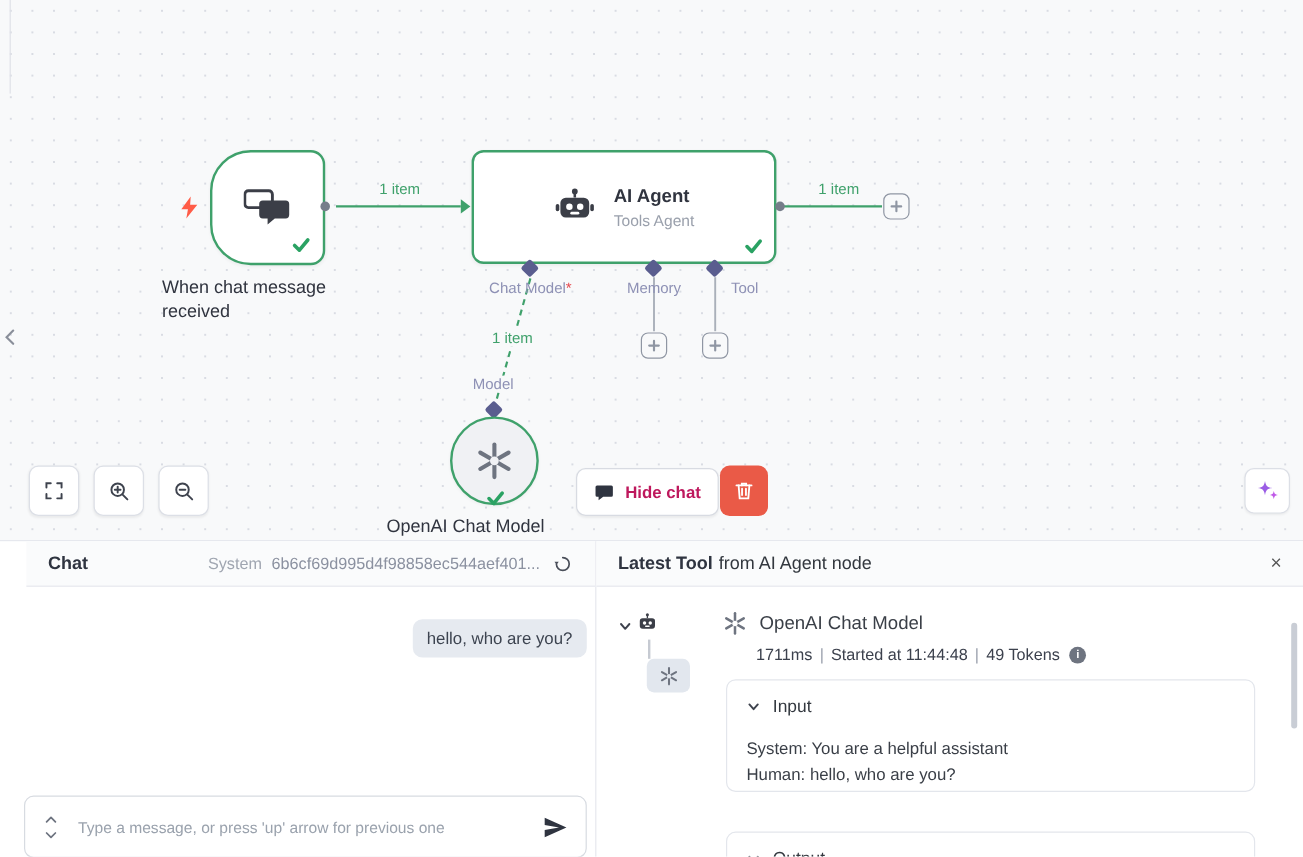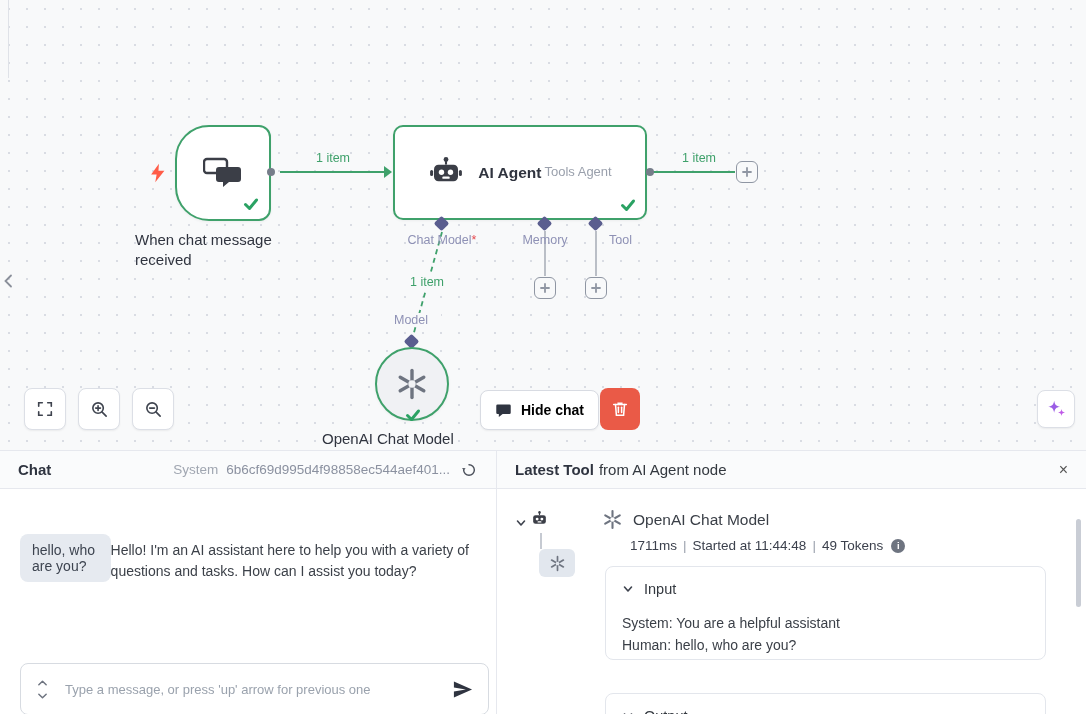--- a/index.html
+++ b/index.html
@@ -18,21 +18,21 @@
   .collapse-tab{position:absolute;left:0;top:268px;width:16px;height:26px;display:flex;align-items:center;justify-content:center;color:#8a8f9a;cursor:pointer;}
   .wires{position:absolute;left:0;top:0;}
   .wire{stroke:var(--green);stroke-width:2;}
   .wire.dashed{stroke-dasharray:5 4;stroke-width:1.8;}
   .gray-wire{stroke:#aab0ba;stroke-width:1.6;}
   .arrowhead{fill:var(--green);}
 
   .node{position:absolute;background:#fff;border:2px solid var(--green);box-shadow:0 1px 3px rgba(0,0,0,.05);}
   .node-trigger{left:175px;top:125px;width:96px;height:96px;border-radius:34px 12px 12px 34px;display:flex;align-items:center;justify-content:center;}
   .node-agent{left:393px;top:125px;width:254px;height:95px;border-radius:10px;display:flex;align-items:center;justify-content:center;gap:14px;}
-  .agent-text{display:flex;flex-direction:row;gap:3px;}
+  .agent-text{display:flex;flex-direction:column;gap:3px;}
   .agent-title{font-size:15.5px;font-weight:bold;color:var(--ink);}
   .agent-sub{font-size:13px;color:var(--sub);}
   .node-circle{left:375px;top:347px;width:74px;height:74px;border-radius:50%;background:#f0f1f4;display:flex;align-items:center;justify-content:center;}
   .check{position:absolute;width:16px;height:16px;}
   .trigger-check{right:10px;bottom:7px;}
   .agent-check{right:9px;bottom:5px;}
   .circle-check{left:28px;top:58px;}
   .port-dot{position:absolute;width:8px;height:8px;border-radius:50%;background:#767d8a;}
   .diamond{position:absolute;width:11px;height:11px;background:var(--indigo);transform:rotate(45deg);border-radius:2px;}
   .bolt{position:absolute;left:147px;top:161px;}
@@ -46,36 +46,36 @@
   .lbl-endpoint{left:381px;top:313px;width:60px;color:var(--indigo-light);background:#f8f9fa;}
   .port-lbl{position:absolute;top:233px;font-size:12.5px;color:var(--indigo-light);text-align:center;}
   .lbl-chatmodel{left:390px;width:104px;}
   .lbl-memory{left:509px;width:72px;}
   .lbl-tool{left:576px;width:56px;text-align:right;}
   .req{color:var(--red-ast);}
   .plus-box{position:absolute;width:22px;height:22px;border:1.8px solid #8f96a3;border-radius:6px;background:#f8f9fa;display:flex;align-items:center;justify-content:center;cursor:pointer;}
 
   .tb-btn{position:absolute;top:388px;width:42px;height:42px;background:#fff;border:1px solid #dcdfe6;border-radius:8px;display:flex;align-items:center;justify-content:center;box-shadow:0 1px 2px rgba(0,0,0,.06);cursor:pointer;}
   .btn-fit{left:24px;} .btn-zin{left:78px;} .btn-zout{left:132px;}
-  .btn-hidechat{position:absolute;left:480px;top:390px;height:40px;padding:0 14px;display:flex;align-items:center;gap:9px;background:#fff;border:1px solid #d8dbe2;border-radius:8px;font-size:14px;font-weight:bold;color:#000000;box-shadow:0 1px 2px rgba(0,0,0,.06);cursor:pointer;}
+  .btn-hidechat{position:absolute;left:480px;top:390px;height:40px;padding:0 14px;display:flex;align-items:center;gap:9px;background:#fff;border:1px solid #d8dbe2;border-radius:8px;font-size:14px;font-weight:bold;color:#be185d;box-shadow:0 1px 2px rgba(0,0,0,.06);cursor:pointer;}
   .btn-trash{position:absolute;left:600px;top:388px;width:40px;height:42px;background:#ea5a47;border:none;border-radius:8px;display:flex;align-items:center;justify-content:center;cursor:pointer;}
   .btn-sparkle{position:absolute;left:1037px;top:390px;width:38px;height:38px;background:#fff;border:1px solid #dcdfe6;border-radius:8px;display:flex;align-items:center;justify-content:center;box-shadow:0 1px 2px rgba(0,0,0,.06);cursor:pointer;}
 
   
   .bottom{position:absolute;top:450px;left:0;right:0;bottom:0;display:flex;border-top:1px solid var(--panel-border);background:#fff;}
-  .chat-panel{width:497px;border-right:1px solid var(--panel-border);position:relative;}
+  .chat-panel{width:497px;border-right:1px solid var(--panel-border);position:relative;padding-left:22px;}
   .logs-panel{flex:1;position:relative;}
   .panel-header{height:38px;display:flex;align-items:center;background:#fafbfc;border-bottom:1px solid var(--panel-border);padding:0 18px;}
   .panel-title{font-size:15px;font-weight:bold;color:#2f3440;}
   .session-group{margin-left:auto;display:flex;align-items:center;}
   .session-label{font-size:13.5px;color:#a0a6b1;}
   .session-id{font-size:13.5px;color:#8b91a0;margin-left:8px;}
   .reset-btn{margin-left:10px;width:18px;height:18px;display:flex;align-items:center;justify-content:center;cursor:pointer;}
 
-  .messages{padding:27px 7px 0 20px;display:flex;}
+  .messages{padding:27px 7px 0 20px;display:flex;flex-direction:column;}
   .bubble-user{align-self:flex-end;background:#e6eaf0;color:#3d4450;font-size:14px;padding:8px 12px;border-radius:8px;}
   .msg-assistant{margin-top:24px;font-size:14px;color:#3c4149;line-height:1.5;padding-right:12px;}
   .chat-inputbar{position:absolute;left:20px;right:7px;top:212px;height:52px;border:1px solid #d7dbe1;border-radius:8px;background:#fff;display:flex;align-items:center;padding:0 14px;}
   .stepper{display:flex;flex-direction:column;gap:3px;margin-right:16px;}
   .stepper button{background:none;border:none;cursor:pointer;width:14px;height:10px;display:flex;align-items:center;justify-content:center;padding:0;}
   .chat-input{flex:1;border:none;outline:none;font-size:13px;color:#333;font-family:"Liberation Sans",sans-serif;}
   .chat-input::placeholder{color:#9aa2ad;}
   .send-btn{background:none;border:none;cursor:pointer;width:24px;height:24px;display:flex;align-items:center;justify-content:center;}
 
   .logs-title-sub{font-size:15px;color:#33383f;margin-left:5px;}
@@ -262,21 +262,20 @@
           <span class="reset-btn">
             <svg width="16" height="16" viewBox="0 0 18 18" fill="none" stroke="#4a4f5a" stroke-width="1.6" stroke-linecap="round">
                 <path d="M9 3a6 6 0 1 1-6 6"></path>
                 <path d="M3.2 9.6 L1.2 6.8 L5.2 6.9 Z" fill="#4a4f5a" stroke="none"></path>
               </svg>
           </span>
         </span>
       </div>
       <div class="messages">
         <div class="bubble-user">hello, who are you?</div>
-        <div class="msg-assistant">Hello! I'm an AI assistant here to help you with a variety of questions and tasks. How can I assist you today?</div>
       </div>
       <div class="chat-inputbar">
         <span class="stepper">
           <button>
               <svg width="11" height="8" viewBox="0 0 12 8" fill="none" stroke="#6e7480" stroke-width="1.6" stroke-linecap="round" stroke-linejoin="round">
                 <polyline points="2,6 6,2 10,6"></polyline>
               </svg>
             </button>
           <button>
               <svg width="11" height="8" viewBox="0 0 12 8" fill="none" stroke="#6e7480" stroke-width="1.6" stroke-linecap="round" stroke-linejoin="round">

